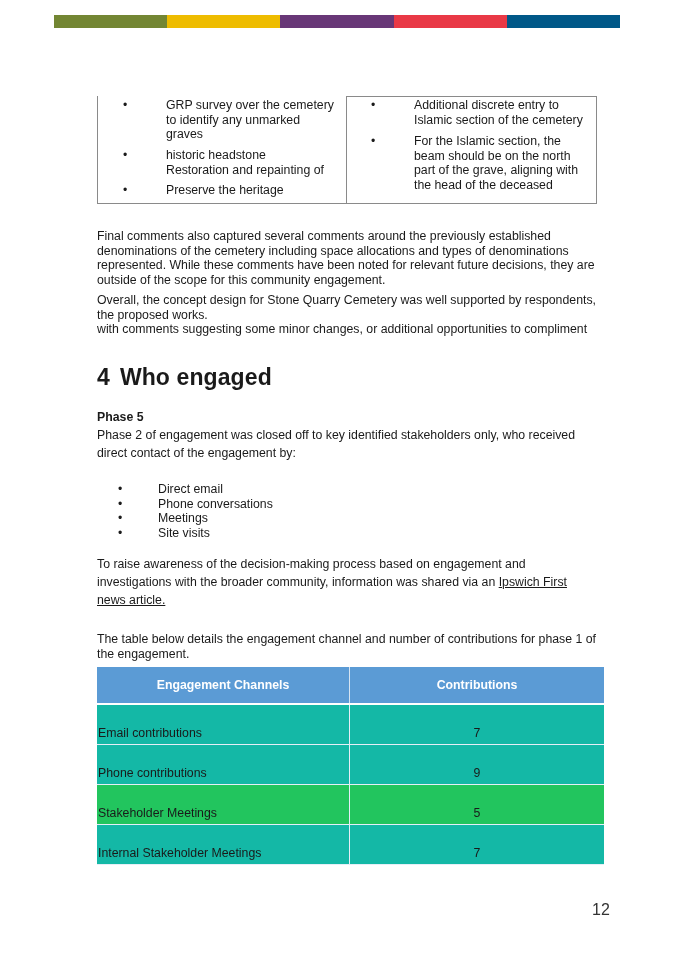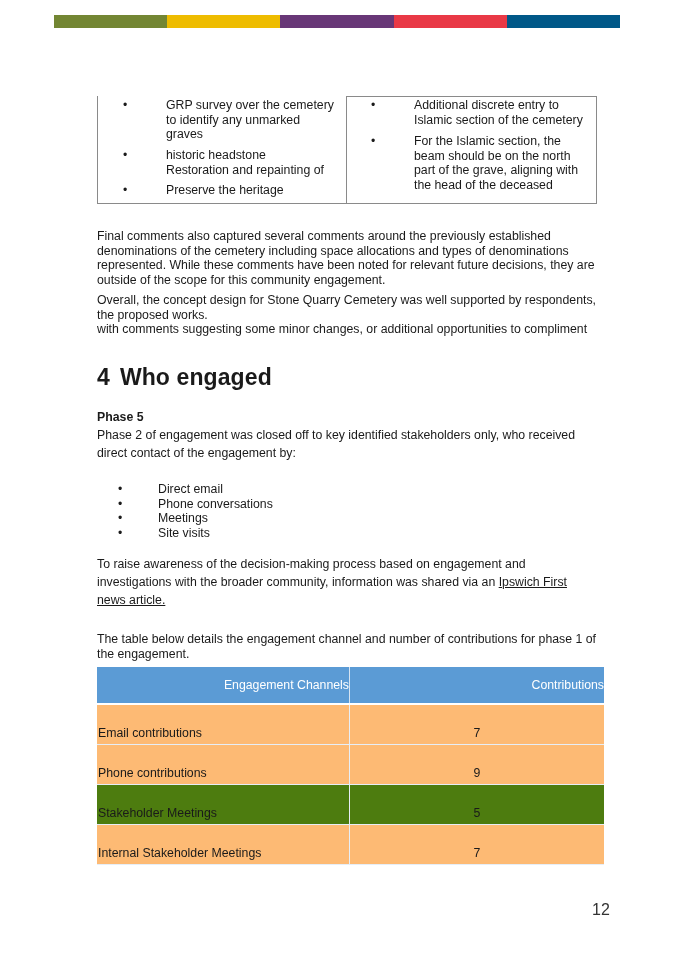--- a/index.html
+++ b/index.html
@@ -45,33 +45,33 @@
     .list .li { position: relative; height: 14.5px; }
     .list .li .dot { position: absolute; left: 0; }
     .list .li .txt { position: absolute; left: 40px; white-space: nowrap; }
 
     
     .eng-table {
       position: absolute; left: 97px; top: 667px; width: 507px;
       border-collapse: collapse; font-size: 12.3px;
     }
     .eng-table th {
-      background: #5b9bd5; color: #ffffff; font-weight: normal; height: 36px;
-      padding: 0; text-align: right; border-right: 1px solid #d6e4f2;
+      background: #5b9bd5; color: #ffffff; font-weight: bold; height: 36px;
+      padding: 0; text-align: center; border-right: 1px solid #d6e4f2;
       border-bottom: 2px solid #ffffff;
     }
     .eng-table th:last-child { border-right: none; }
     .eng-table td {
       height: 35px; padding: 0; vertical-align: bottom; padding-bottom: 4px;
       border-right: 1px solid #e6eef7; border-bottom: 1px solid #e6eef7;
     }
     .eng-table td:first-child { text-align: left; padding-left: 1px; }
     .eng-table td:last-child { text-align: center; border-right: none; }
-    .eng-table tr.dark td { background: #fdba74; }
-    .eng-table tr.light td { background: #4d7c0f; }
+    .eng-table tr.dark td { background: #14b8a6; }
+    .eng-table tr.light td { background: #22c55e; }
 
     .page-num { position: absolute; left: 592px; top: 901px; font-size: 16px; color: #333; }
   </style>
 </head>
 <body>
 
 <div class="color-bar">
   <span style="background:#738633"></span>
   <span style="background:#eebc00"></span>
   <span style="background:#683777"></span>

